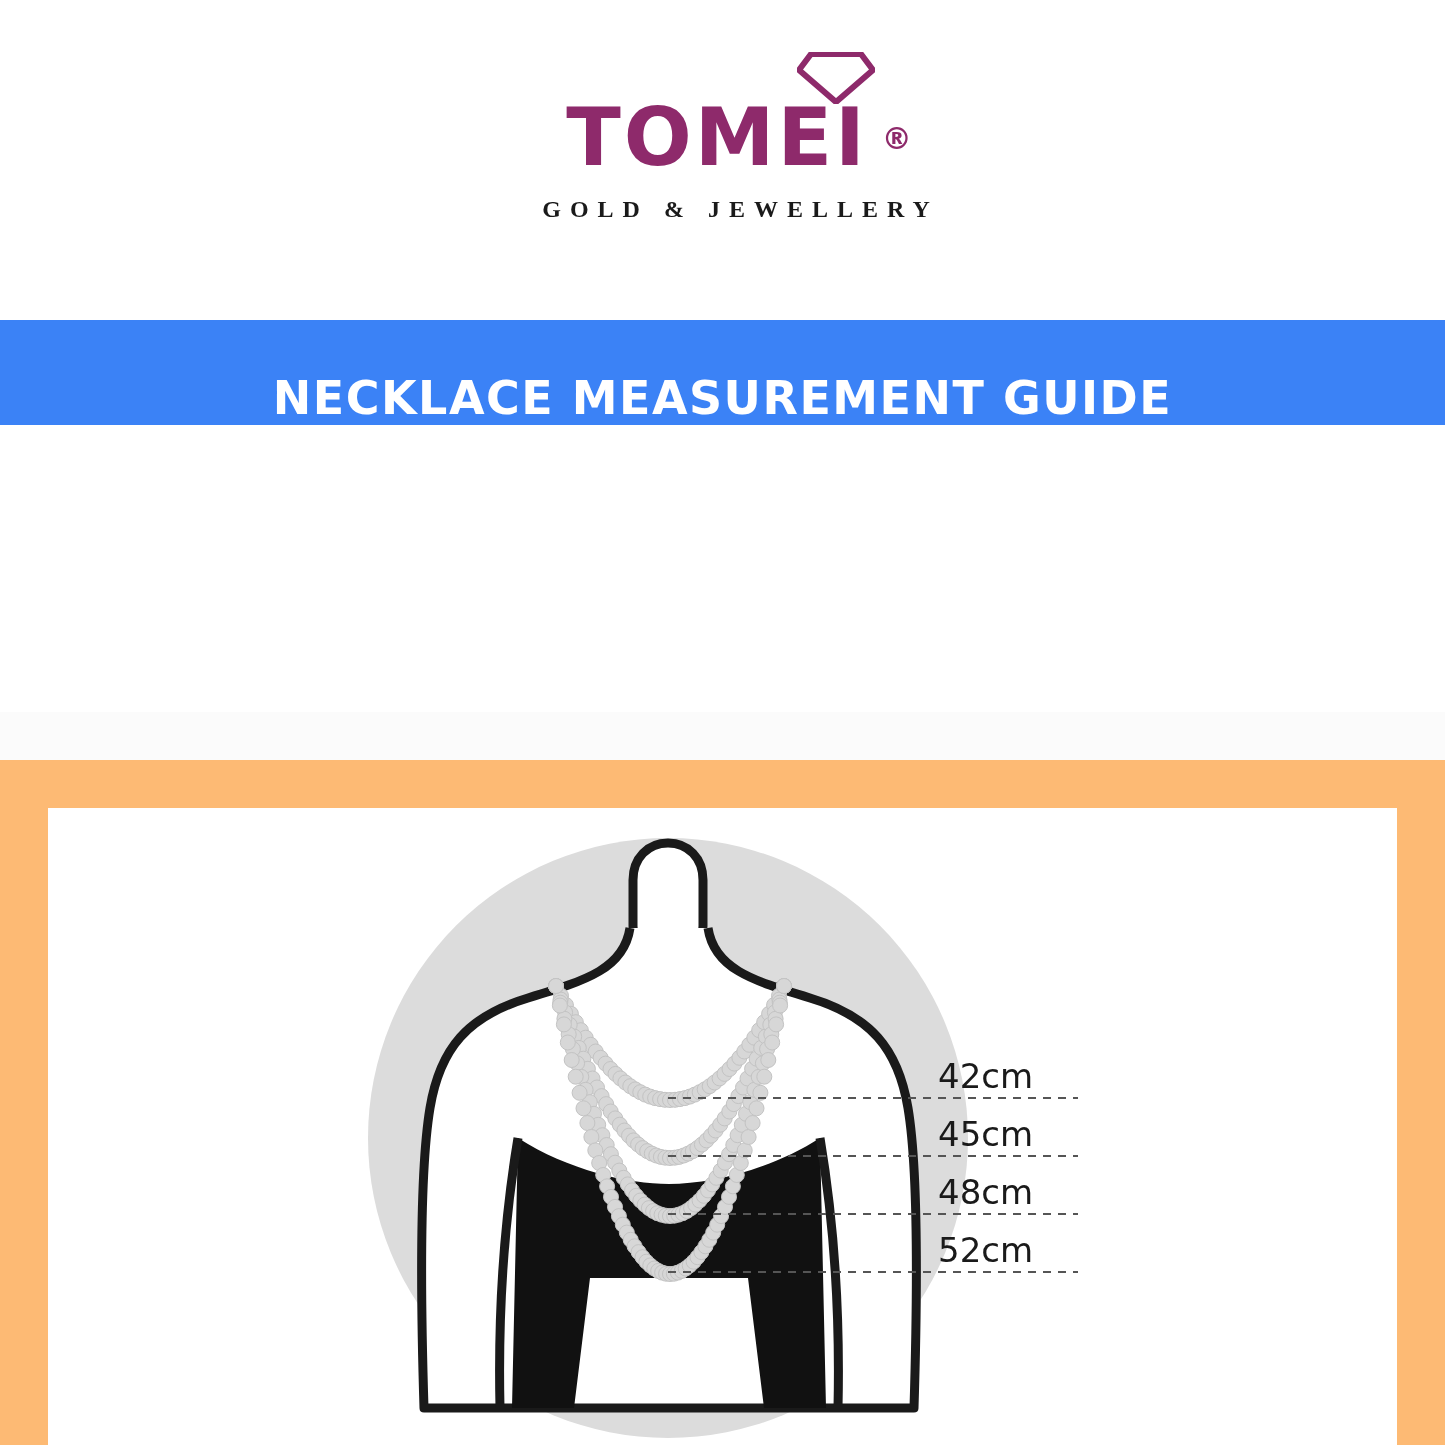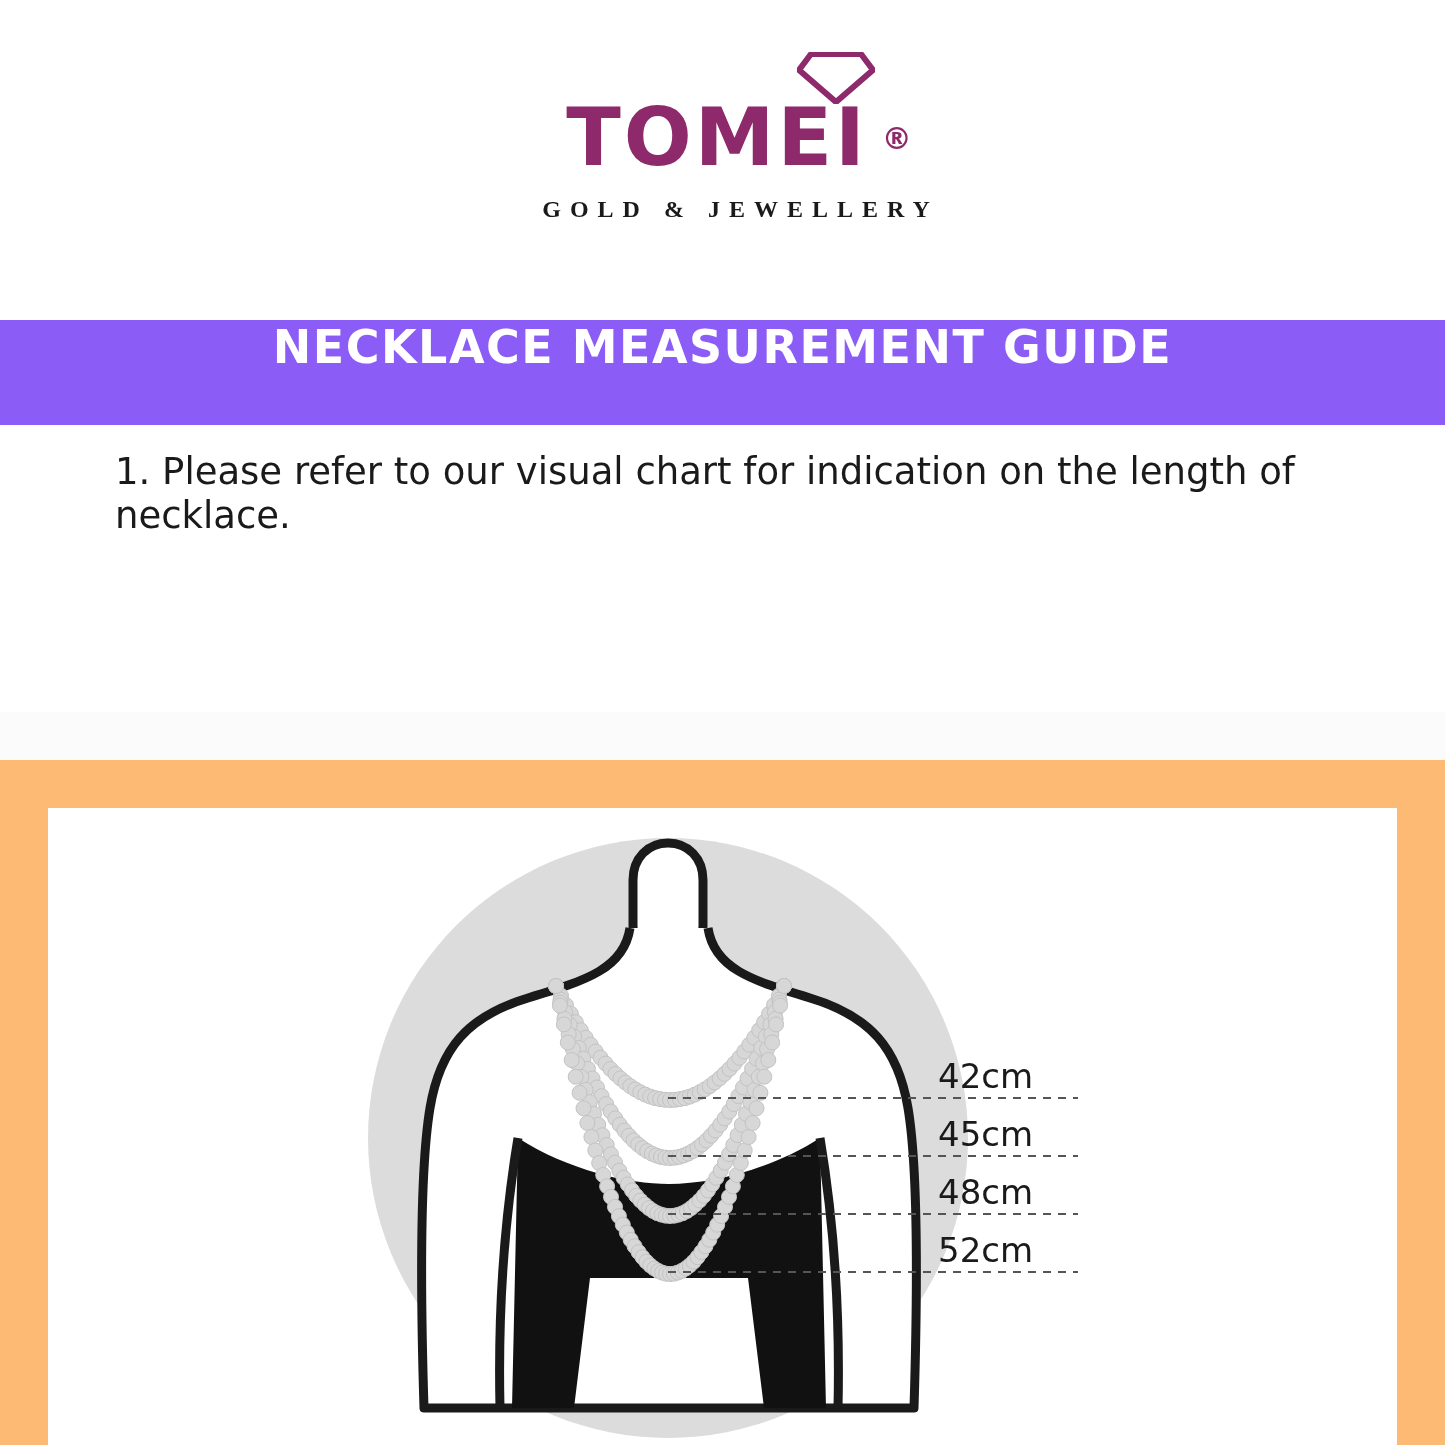--- a/index.html
+++ b/index.html
@@ -69,23 +69,23 @@
     letter-spacing: 9px;
   }
 
   
   .title-band {
     position: absolute;
     top: 320px;
     left: 0;
     width: 1445px;
     height: 105px;
-    background: #8b5cf6;
+    background: #3b82f6;
     display: flex;
-    align-items: flex-start;
+    align-items: flex-end;
     justify-content: center;
   }
   .title-band h1 {
     margin: 0;
     color: #ffffff;
     font-family: "DejaVu Sans", sans-serif;
     font-size: 46px;
     font-weight: 700;
     letter-spacing: 1.5px;
   }
@@ -161,21 +161,20 @@
       </div>
       <div class="logo-sub">GOLD &amp; JEWELLERY</div>
     </div>
   </div>
 
   <div class="title-band">
     <h1>NECKLACE MEASUREMENT GUIDE</h1>
   </div>
 
   <div class="instructions">
-    <p>1. Please refer to our visual chart for indication on the length of necklace.</p>
   </div>
 
   <div class="strip"></div>
 
   <div class="chart-frame">
     <div class="chart-inner">
       <svg class="chart-svg" width="1349" height="637" viewBox="0 0 1349 637">
 
         <circle cx="620" cy="330" r="300" fill="#dcdcdc"></circle>
 

